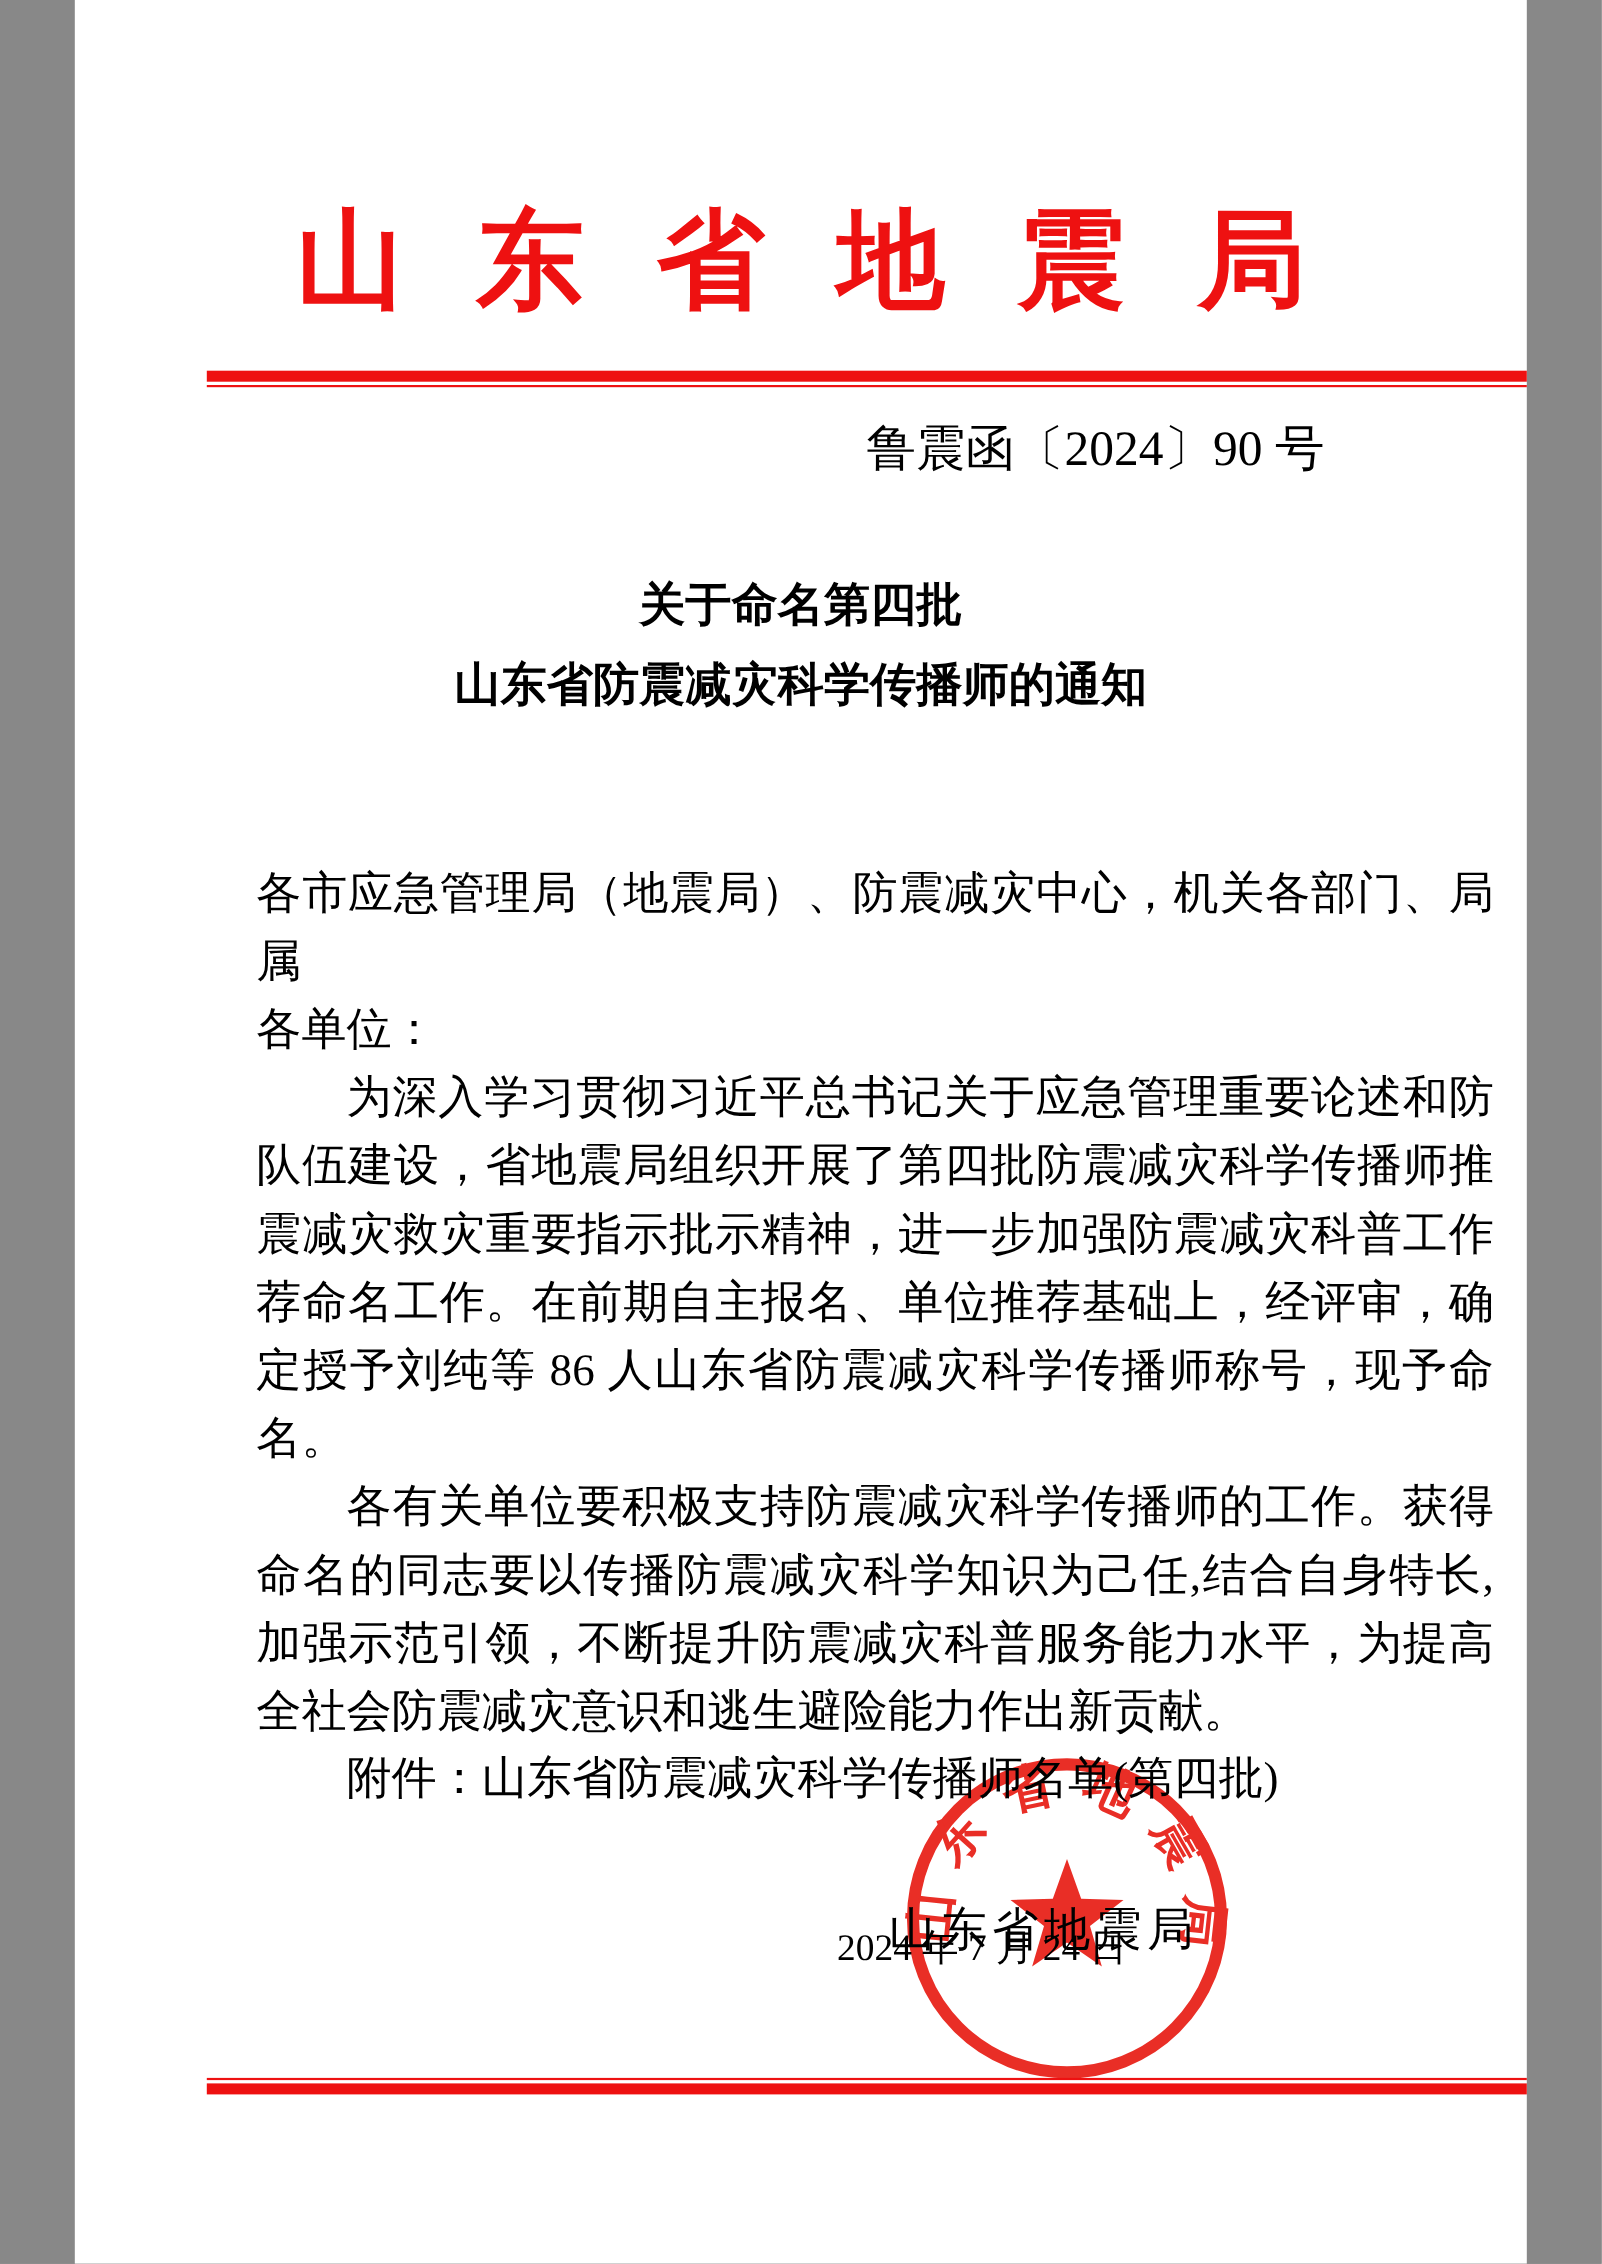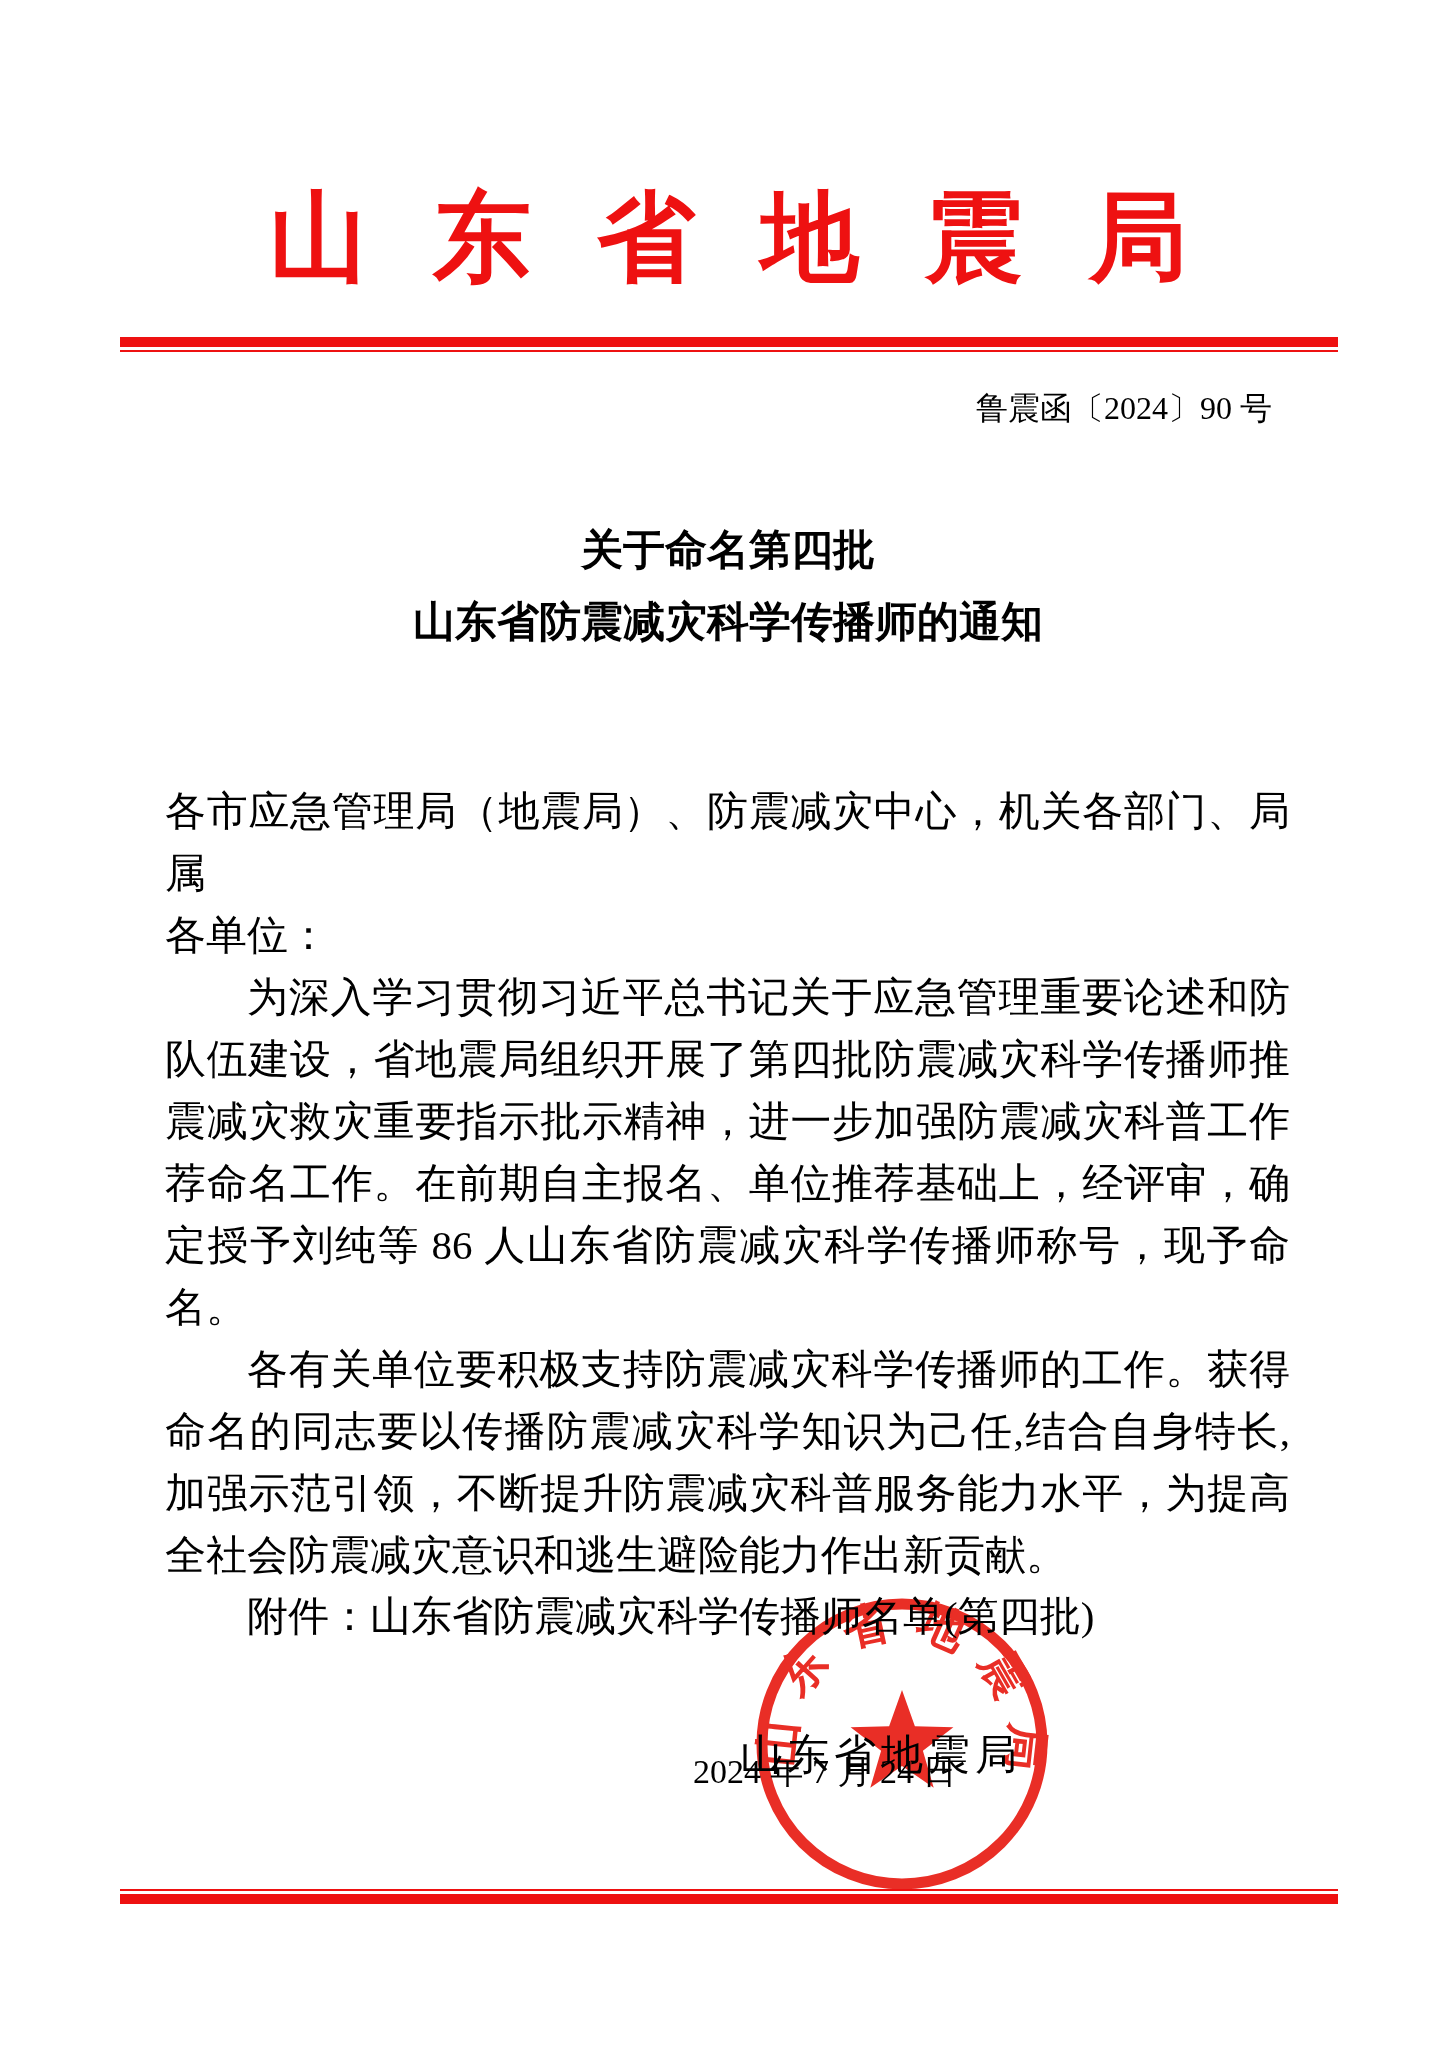--- a/index.html
+++ b/index.html
@@ -4,21 +4,21 @@
 <style>
   :root{
     --red:#ee1111;
     --seal-red:#e8251d;
     --ink:#000000;
     --paper:#ffffff;
   }
   html,body{margin:0;padding:0;background:#888;}
   .page{
     position:relative;
-    width:1456px;height:2058px;
+    width:1320px;height:2058px;
     background:var(--paper);
     margin:0 auto;
     overflow:hidden;
     font-family:"Liberation Serif","DejaVu Serif",serif;
     color:var(--ink);
   }
   
   .agency-header{
     position:absolute;left:0;top:182px;width:100%;
     text-align:center;
@@ -30,21 +30,21 @@
     white-space:nowrap;
   }
   .rule{position:absolute;left:120px;width:1218px;background:var(--red);}
   .rule-top-thick{top:337px;height:10px;}
   .rule-top-thin{top:350px;height:2px;}
   .rule-bottom-thin{top:1889px;height:2px;}
   .rule-bottom-thick{top:1894px;height:10px;}
   
   .doc-number{
     position:absolute;top:383px;right:184px;
-    font-size:32px;line-height:50px;
+    font-size:45px;line-height:50px;
     white-space:nowrap;
   }
   
   .doc-title{
     position:absolute;left:0;top:514px;width:100%;
     text-align:center;
     font-family:"Liberation Sans","DejaVu Sans",sans-serif;
     font-weight:700;
     font-size:42px;line-height:72px;
   }

